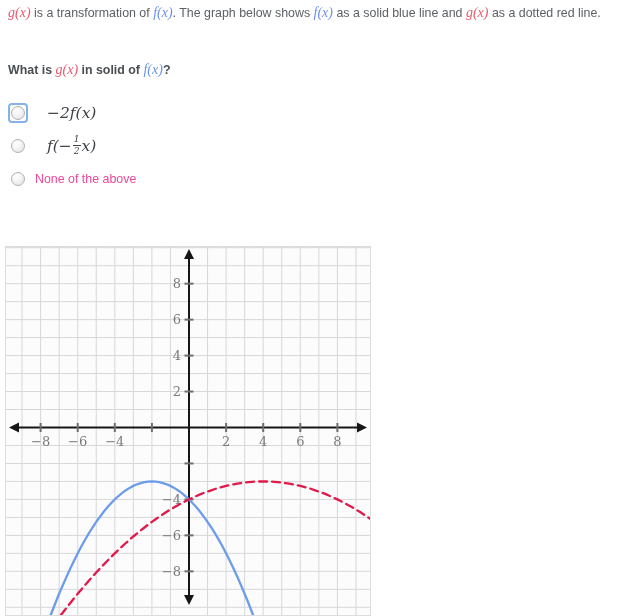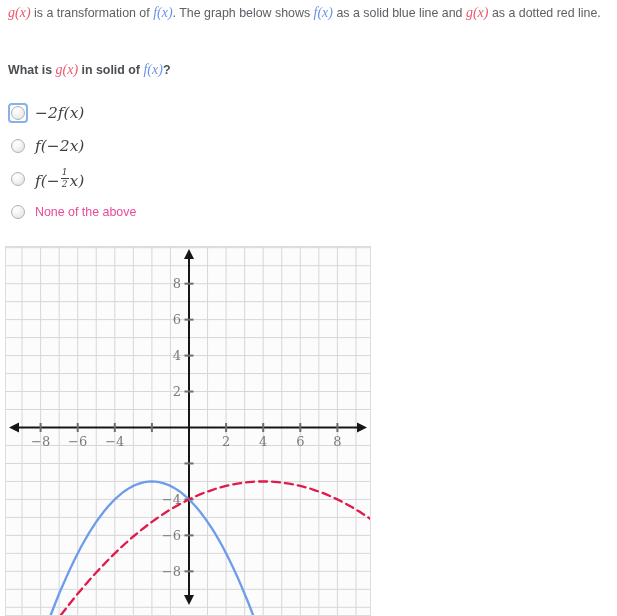--- a/index.html
+++ b/index.html
@@ -12,21 +12,21 @@
   .mathseg{font-family:Liberation Serif, serif;font-style:italic;font-size:14px;}
   .prompt{position:absolute;left:8px;top:62px;font-size:12.4px;font-weight:bold;color:#4a4e52;}
   .prompt .mathseg{font-weight:normal;}
   .options{position:absolute;left:8px;top:101px;}
   .opt-row{display:flex;align-items:center;margin-bottom:9px;min-height:24px;cursor:pointer;}
   .radio-wrap{display:inline-flex;padding:1px;border:2px solid transparent;border-radius:4px;margin-right:7px;}
   .radio-wrap.focused{border-color:#85b2ea;background:#ffffff;}
   .radio{width:12px;height:12px;border-radius:50%;border:1px solid #b1b1b1;
          background:radial-gradient(circle at 35% 30%,#fbfbfb 20%,#e2e2e2 95%);}
   .opt-math{font-family:"DejaVu Serif",serif;font-style:italic;font-size:15.5px;color:#3d4145;
-            display:inline-flex;align-items:flex-end;}
+            display:inline-flex;align-items:center;margin-left:12px;}
   .opt-plain{font-size:12.4px;color:#ec4899;}
   .frac{display:inline-flex;flex-direction:column;align-items:center;
         font-size:9px;line-height:1.15;transform:translateY(-1px);margin:0 1px;}
   .frac .num{border-bottom:1px solid #3d4145;padding:0 1px;}
   .graph-panel{position:absolute;left:5px;top:246px;width:366px;height:370px;
                border:1px solid #dcdcdc;background:#fcfcfc;box-sizing:border-box;}
   .graph-panel svg{display:block;}
 </style>
 </head>
 <body>
@@ -35,28 +35,20 @@
 
 <div class="prompt"><span>What is </span><span class="mathseg" style="color: rgb(231, 90, 110);">g(x)</span><span> in solid of </span><span class="mathseg" style="color: rgb(106, 146, 232);">f(x)</span><span>?</span></div>
 
 <div class="options">
     <div class="opt-row">
       <span class="radio-wrap focused">
         <span class="radio"></span>
       </span>
       <span class="opt-math">
         <span>−2f(x)</span>
-      </span>
-    </div>
-    <div class="opt-row">
-      <span class="radio-wrap">
-        <span class="radio"></span>
-      </span>
-      <span class="opt-math">
-        <span>f(−2x)</span>
       </span>
     </div>
     <div class="opt-row">
       <span class="radio-wrap">
         <span class="radio"></span>
       </span>
       <span class="opt-math">
         <span>f(−</span>
         <span class="frac">
           <span class="num">1</span>

